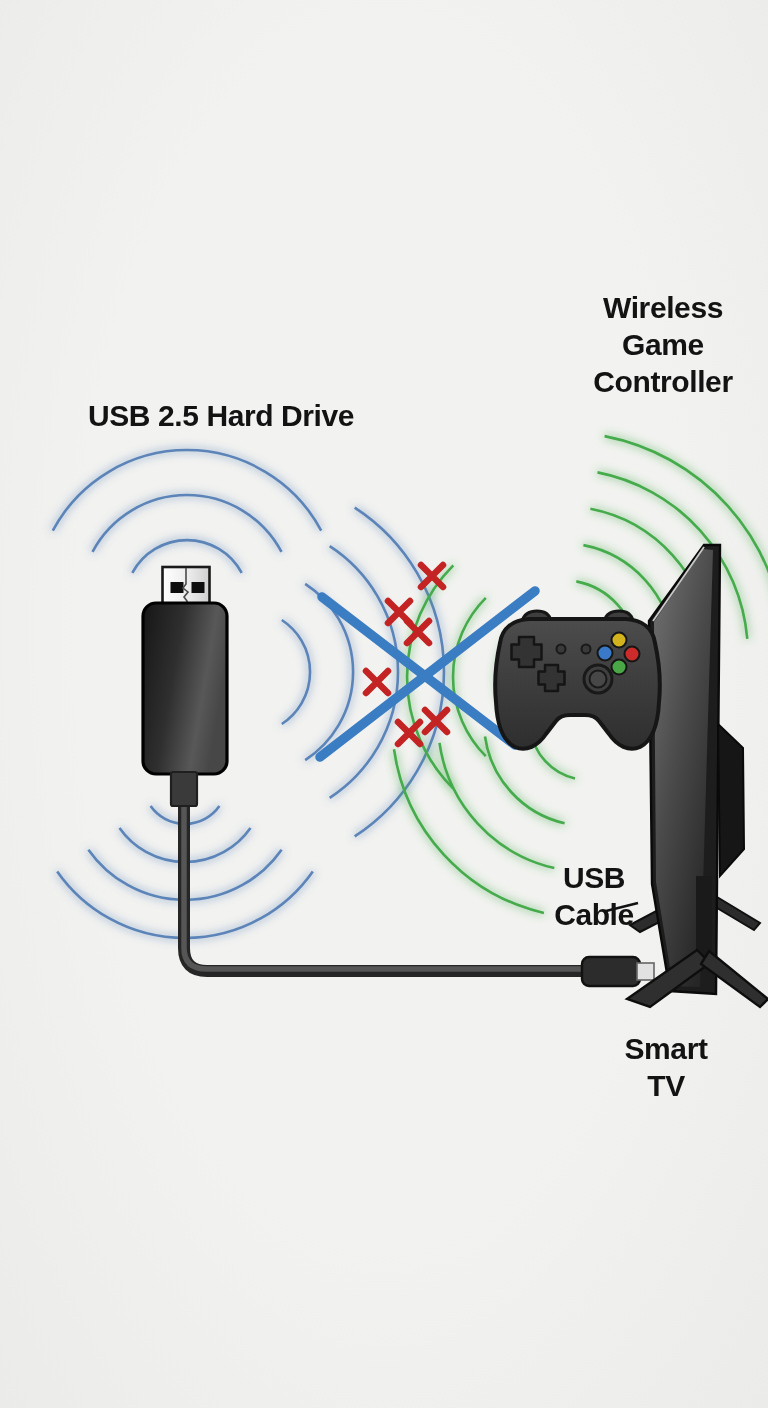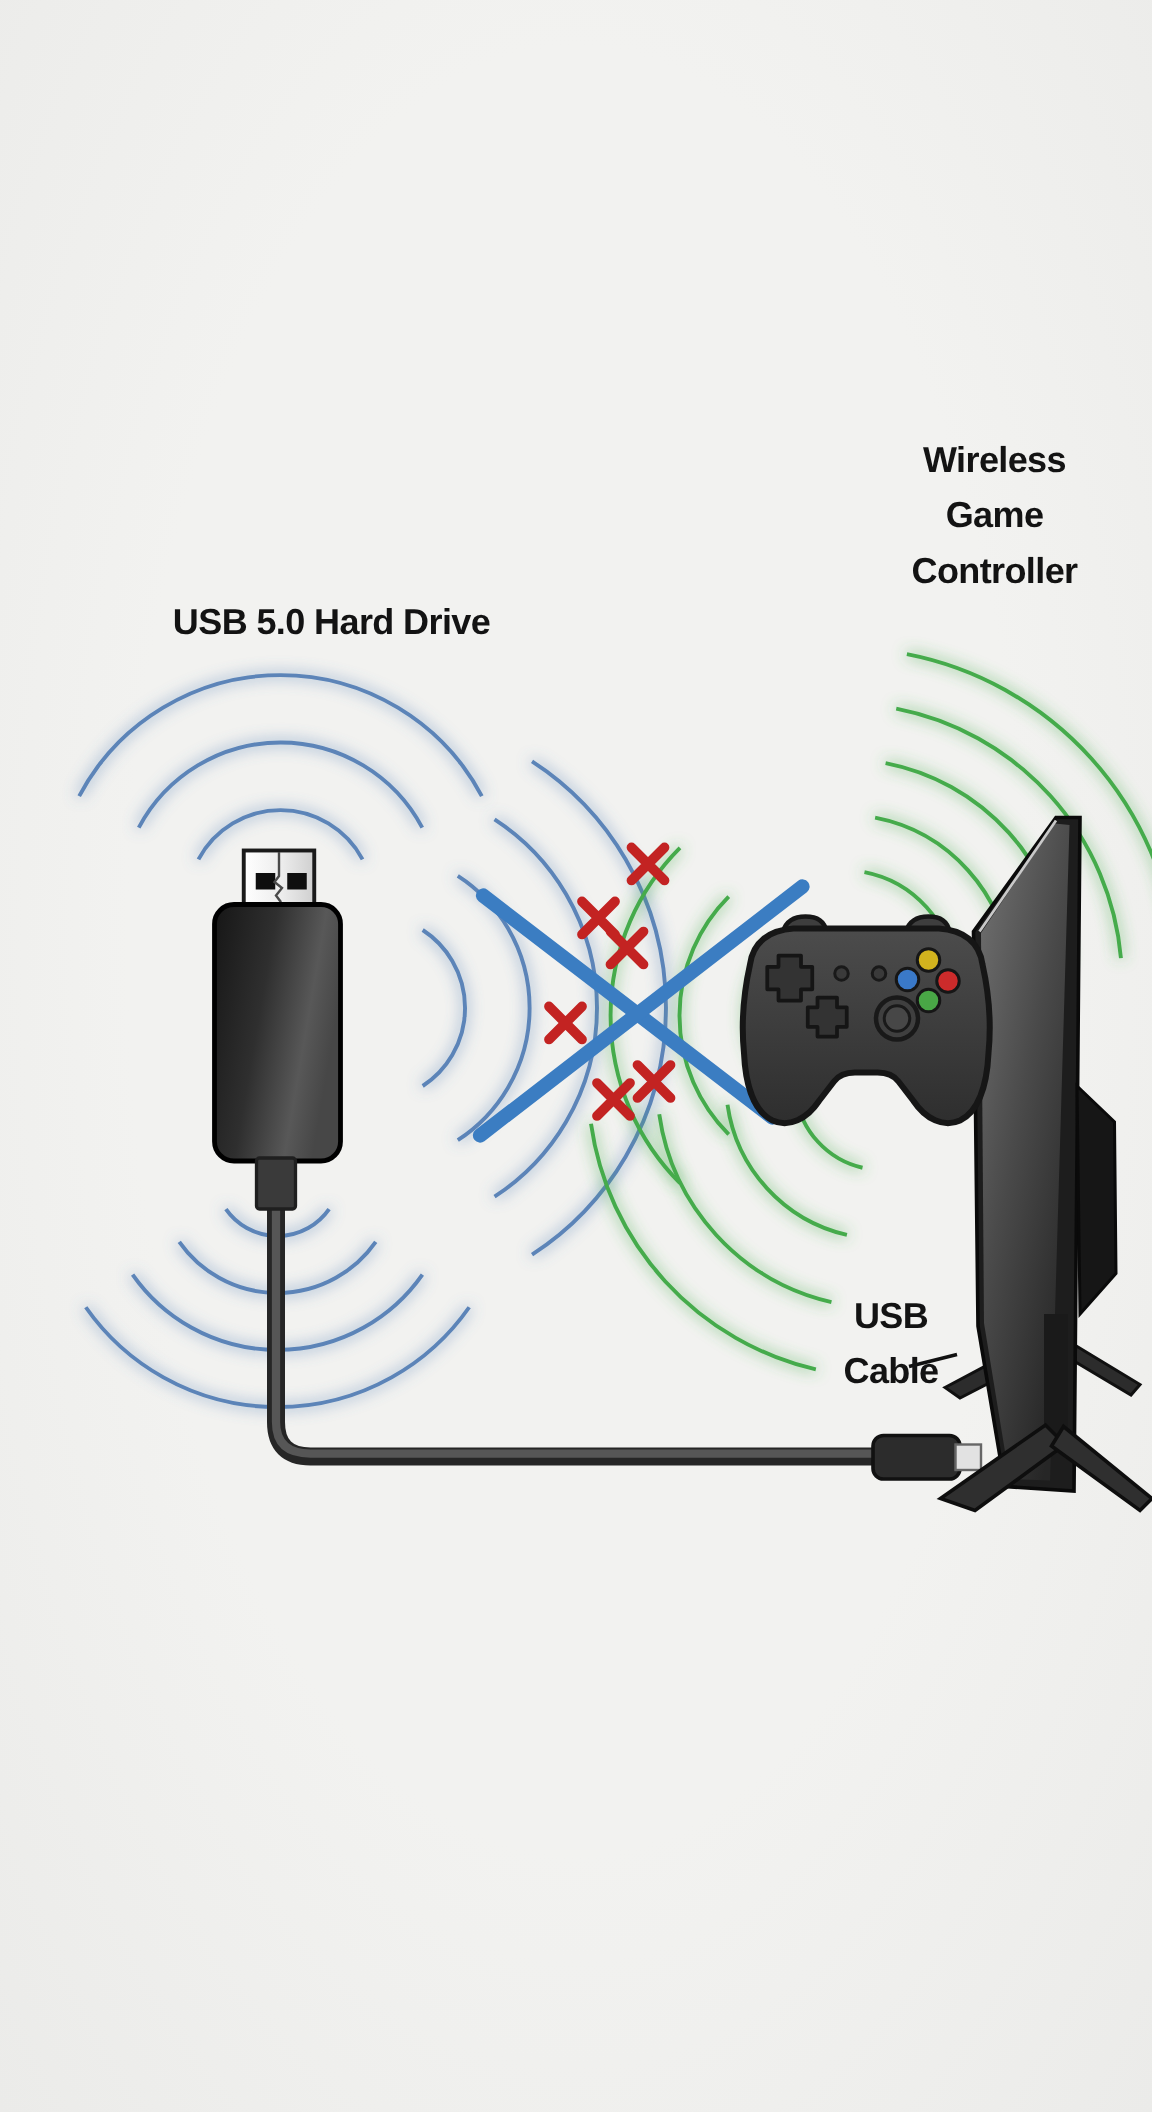--- a/index.html
+++ b/index.html
@@ -9,21 +9,21 @@
     background:radial-gradient(ellipse at 50% 45%, #f2f2f0 55%, #ebebe9 100%);
     overflow:hidden;
     font-family:"Liberation Sans", sans-serif;
   }
   .art{position:absolute;left:0;top:0;}
   .lbl{
     position:absolute;
     transform:translate(-50%,-50%);
     color:#131313;
     font-weight:700;
-    font-size:24px;
+    font-size:30px;
     line-height:37px;
     letter-spacing:-0.4px;
     text-align:center;
     white-space:pre-line;
   }
   
   .arcB{fill:none;stroke-width:2.6;}
   .arcG{fill:none;stroke-width:2.6;}
   .cross{fill:none;stroke-width:9.5;stroke-linecap:round;}
   .xmark{fill:none;stroke-width:6.5;stroke-linecap:round;}
@@ -162,19 +162,20 @@
       <circle cx="605" cy="653" r="7.5" stroke="#161616" stroke-width="2" fill="#3a79c8"></circle>
       <circle cx="632" cy="654" r="7.5" stroke="#161616" stroke-width="2" fill="#cc2b2b"></circle>
       <circle cx="619" cy="667" r="7.5" stroke="#161616" stroke-width="2" fill="#49a746"></circle>
       <circle cx="598" cy="679" r="14" fill="#3f3f3f" stroke="#191919" stroke-width="3"></circle>
       <circle cx="598" cy="679" r="8.5" fill="#474747" stroke="#191919" stroke-width="2"></circle>
     </g>
 
     <path d="M606,911 L638,903" stroke="#111111" stroke-width="2.5"></path>
   </svg>
 
-  <div class="lbl" style="left:221px;top:415px;">USB 5.0 Hard Drive</div>
+  <div class="lbl" style="left:221px;top:415px;">USB 2.5 Hard Drive</div>
   <div class="lbl" style="left:663px;top:344px;">Wireless
 Game
 Controller</div>
   <div class="lbl" style="left:581px;top:896px;margin-left:13px;">USB
 Cable</div>
+  <div class="lbl" style="left:666px;top:1067px;">Smart TV</div>
 </div>
 
 </body></html>

